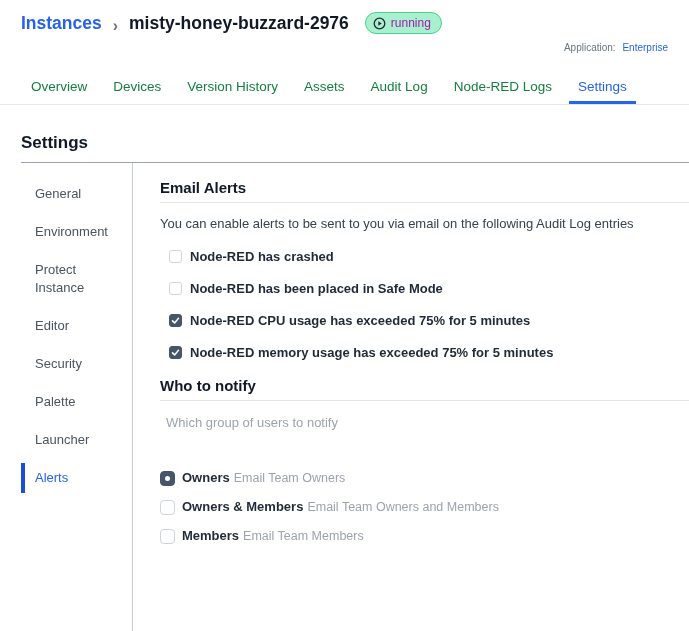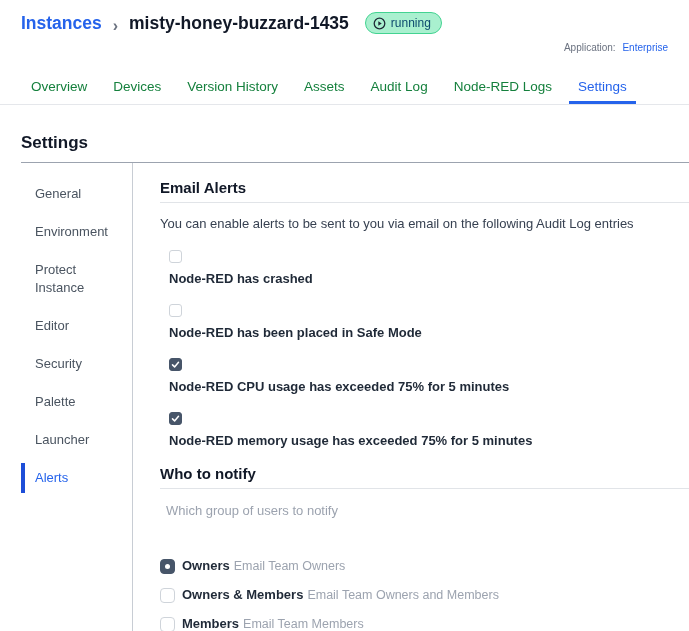--- a/index.html
+++ b/index.html
@@ -7,21 +7,21 @@
               font-family:"Liberation Sans", sans-serif; color:#1f2937; }
 
   .page-header { padding:12px 21px 0 21px; }
   .breadcrumb-row { display:flex; align-items:flex-end; gap:10px; }
   .crumb-link { color:#2563eb; font-size:17.5px; font-weight:700; text-decoration:none; cursor:pointer; }
   .crumb-sep { color:#6b7280; font-size:16px; font-weight:600; margin:0 1px; line-height:1; }
   .instance-name { color:#111827; font-size:17.5px; font-weight:700; }
   .status-badge { display:inline-flex; align-items:center; gap:5px; margin-left:6px;
                   background:#a9f0cf; border:1px solid #43d391; border-radius:999px;
                   padding:3px 10px 3px 7px; }
-  .status-badge .badge-label { font-size:12px; color:#0c4a6e; }
+  .status-badge .badge-label { font-size:12px; color:#a21caf; }
   .app-row { margin-top:8px; font-size:10px;text-align:right; }
   .app-label { color:#6b7280; }
   .app-link { color:#2563eb; text-decoration:none; cursor:pointer; margin-left:4px; }
 
   .tabs { display:flex; align-items:flex-end; gap:8px; margin-top:20px; padding:0 0 0 22px;
           border-bottom:1px solid #e5e7eb; }
   .tab { font-size:13.5px; color:#15803d; padding:6px 9px 10px 9px; white-space:nowrap;
          cursor:pointer; }
   .tab.active { color:#2563eb; box-shadow:inset 0 -3px 0 #2563eb; }
 
@@ -33,21 +33,21 @@
   .side-item { font-size:13px; color:#4a5460; line-height:18px; padding:6px 6px 6px 10px;
                border-left:4px solid transparent; margin-bottom:8px; cursor:pointer; }
   .side-item.active { color:#2563eb; border-left-color:#1d4ed8; }
 
   .panel { flex:1; padding:16px 0 0 27px; min-width:0; }
   .section-title { font-size:15px; font-weight:700; color:#111827; }
   .section-divider { border-top:1px solid #e1e4e8; margin-top:6px; }
   .desc { font-size:13px; color:#374151; margin-top:13px; white-space:nowrap; }
 
   .checkbox-group { margin-top:18px; margin-left:9px; }
-  .check-row { display:flex; align-items:flex-start; gap:8px; margin-bottom:16px; cursor:pointer;flex-direction:column; }
+  .check-row { display:flex; align-items:flex-start; gap:8px; margin-bottom:16px; cursor:pointer; }
   .checkbox { width:13px; height:13px; border:1px solid #cfd4da; border-radius:3px;
               background:#ffffff; flex-shrink:0; margin-top:1px;
               display:flex; align-items:center; justify-content:center; }
   .checkbox .check-icon { display:none; }
   .checkbox.checked { background:#475569; border-color:#475569; }
   .checkbox.checked .check-icon { display:block; }
   .check-label { font-size:13px; font-weight:600; color:#1f2937; line-height:16px; max-width:368px; }
 
   .section-gap { margin-top:16px; }
   .helper { font-size:13px; color:#9ca3af; margin:14px 0 0 6px; }
@@ -63,21 +63,21 @@
   .radio-label { font-size:13px; font-weight:600; color:#1f2937; line-height:16px; }
   .radio-desc { font-size:12.5px; color:#9ca3af; line-height:16px; }
 </style>
 </head>
 <body>
 
 <header class="page-header">
   <div class="breadcrumb-row">
     <a class="crumb-link">Instances</a>
     <span class="crumb-sep">›</span>
-    <h1 class="instance-name">misty-honey-buzzard-1435</h1>
+    <h1 class="instance-name">misty-honey-buzzard-2976</h1>
     <span class="status-badge">
       <svg width="13" height="13" viewBox="0 0 14 14">
         <circle cx="7" cy="7" r="5.7" fill="none" stroke="#1f2937" stroke-width="1.4"></circle>
         <polygon points="5.7,4.6 9.4,7 5.7,9.4" fill="#1f2937"></polygon>
       </svg>
       <span class="badge-label">running</span>
     </span>
   </div>
   <div class="app-row">
     <span class="app-label">Application:</span>

